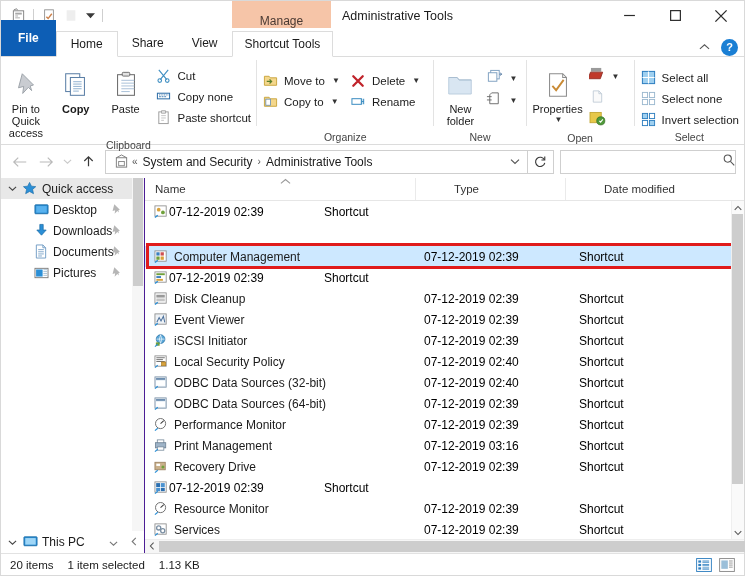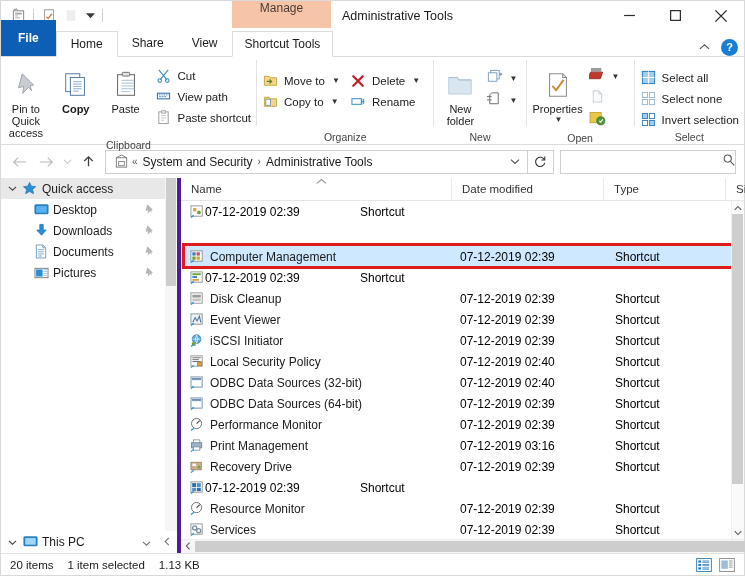--- a/index.html
+++ b/index.html
@@ -15,21 +15,21 @@
   
   .titlebar{ height:29px; background:#fff; display:flex; align-items:center;
              position:relative; flex:0 0 29px; }
   .qat{ display:flex; align-items:center; gap:0px; padding-left:6px; height:100%; }
   .qat-btn{ width:22px; height:22px; display:flex; align-items:center; justify-content:center;
             opacity:.85; }
   .qat-sep{ width:1px; height:13px; background:#cfcfcf; margin:0 4px; }
   .qat-drop{ width:16px; height:22px; display:flex; align-items:center; justify-content:center; }
 
   .manage-tabtop{ position:absolute; left:231px; top:0; width:99px; height:27px;
-                  background:#f6c5a8; display:flex; align-items:flex-start; justify-content:center;
+                  background:#f6c5a8; display:flex; align-items:flex-end; justify-content:center;
                   font-size:12px; color:#4a3a33; }
   .win-title{ position:absolute; left:341px; top:0; height:29px; display:flex; align-items:center;
               font-size:12.5px; color:#1b1b1b; }
 
   .wbtns{ position:absolute; right:0; top:0; height:29px; display:flex; }
   .wbtn{ width:46px; height:29px; display:flex; align-items:center; justify-content:center; }
   .wbtn svg{ display:block; }
 
   
   .tabstrip{ height:27px; background:#fff; display:flex; align-items:flex-end;
@@ -83,39 +83,39 @@
                display:flex; align-items:center; justify-content:center; background:#fff;}
   .searchbox{ width:176px; height:24px; border:1px solid #cfcfcf; background:#fff; margin-left:6px;
               display:flex; align-items:center; padding:0 6px; }
   .searchbox input{ border:none; outline:none; flex:1; font-size:12px;
                     font-family:"Liberation Sans", sans-serif; background:transparent; }
 
   
   .body{ flex:1; display:flex; min-height:0; background:#fff; }
 
   
-  .sidebar{ width:180px; border-right:4px solid #4c1d95; display:flex; flex-direction:column;
+  .sidebar{ width:144px; border-right:1px solid #4c1d95; display:flex; flex-direction:column;
             position:relative; }
   .nav-scroll{ flex:1; overflow:hidden; position:relative; }
   .navrow{ height:21px; display:flex; align-items:center; font-size:12px; color:#1b1b1b;
            padding-left:4px; position:relative; }
   .navrow.header{ background:#e8e8e8; }
   .twisty{ width:15px; display:flex; align-items:center; justify-content:center; }
   .nav-ico{ width:20px; display:flex; align-items:center; justify-content:center; }
   .nav-lbl{ padding-left:2px; }
   .pin{ position:absolute; right:22px; top:4px; }
   .nav-bottom{ height:22px; display:flex; align-items:center; font-size:12px;
                border-top:0; padding-left:4px; position:relative; }
   .navbar-track{ position:absolute; right:0; top:0; width:12px; height:100%; background:#f6f6f6; }
   .navbar-thumb{ position:absolute; right:1px; top:0px; width:10px; height:108px; background:#cdcdcd; }
 
   
   .filepane{ flex:1; display:flex; flex-direction:column; min-width:0; position:relative; }
   .colhead{ height:23px; display:flex; align-items:flex-start; border-bottom:1px solid #e6e6e6;
-            font-size:11.5px; color:#333; position:relative; }
+            font-size:11.5px; color:#333; position:relative;gap:28px; }
   .colhead .c{ display:flex; align-items:center; height:100%; padding-left:10px;
                border-right:1px solid #eaeaea; position:relative; }
   .sortmark{ position:absolute; left:50%; top:-1px; font-size:9px; color:#888; }
 
   .rows{ flex:1; position:relative; overflow:hidden; }
   .row{ height:21px; display:flex; align-items:center; font-size:12px; color:#1b1b1b; }
   .row.selected{ background:#cde8ff;margin-top:24px; }
   .row .ico{ width:24px; display:flex; align-items:center; justify-content:center; padding-left:8px;}
   .row .nm{ flex:0 0 255px; padding-left:5px; white-space:nowrap; overflow:hidden; }
   .row .dm{ flex:0 0 155px; color:#000000; }
@@ -280,21 +280,21 @@
             <span>Cut</span>
           </div>
           <div class="smallbtn">
             <span class="ico">
               <svg width="15" height="15" viewBox="0 0 16 16">
                 <rect x="1.5" y="4.5" width="13" height="6" fill="#fff" stroke="#2f6fa8" stroke-width="1.1"></rect>
                 <path d="M3.2 6.3 h1.1 M5 6.3 h1.1 M6.8 6.3 h1.1 M8.6 6.3 h1.1 M10.4 6.3 h1.1 M12.2 6.3 h1
                          M3.2 8.2 h2 M6 8.2 h2 M8.8 8.2 h2" stroke="#2f6fa8" stroke-width="0.9"></path>
               </svg>
             </span>
-            <span>View path</span>
+            <span>Copy none</span>
           </div>
           <div class="smallbtn">
             <span class="ico">
               <svg width="15" height="15" viewBox="0 0 16 16">
                 <rect x="3" y="2" width="10" height="12.5" fill="#fff" stroke="#9a9a9a" stroke-width="1"></rect>
                 <rect x="6" y="0.8" width="4" height="2.6" fill="#e8e8e8" stroke="#9a9a9a" stroke-width="0.8"></rect>
                 <path d="M5.5 6 h5 M5.5 8.5 h5 M5.5 11 h3" stroke="#bdbdbd" stroke-width="0.9"></path>
               </svg>
             </span>
             <span>Paste shortcut</span>
@@ -657,25 +657,25 @@
 
       <div class="colhead">
         <div class="c" style="flex:0 0 271px">
           <span>Name</span>
           <span class="sortmark">
             <svg width="11" height="7" viewBox="0 0 12 7">
                 <path d="M1 5.6 L6 1.4 L11 5.6" fill="none" stroke="#999" stroke-width="1.2"></path>
               </svg>
           </span>
         </div>
+        <div class="c" style="flex:0 0 122px">
+          <span>Type</span>
+        </div>
         <div class="c" style="flex:0 0 152px">
           <span>Date modified</span>
-        </div>
-        <div class="c" style="flex:0 0 122px">
-          <span>Type</span>
         </div>
         <div class="c" style="flex:1;border-right:none">
           <span>Size</span>
         </div>
       </div>
 
       <div class="rows">
 
         <div class="row">
           <span class="ico">

